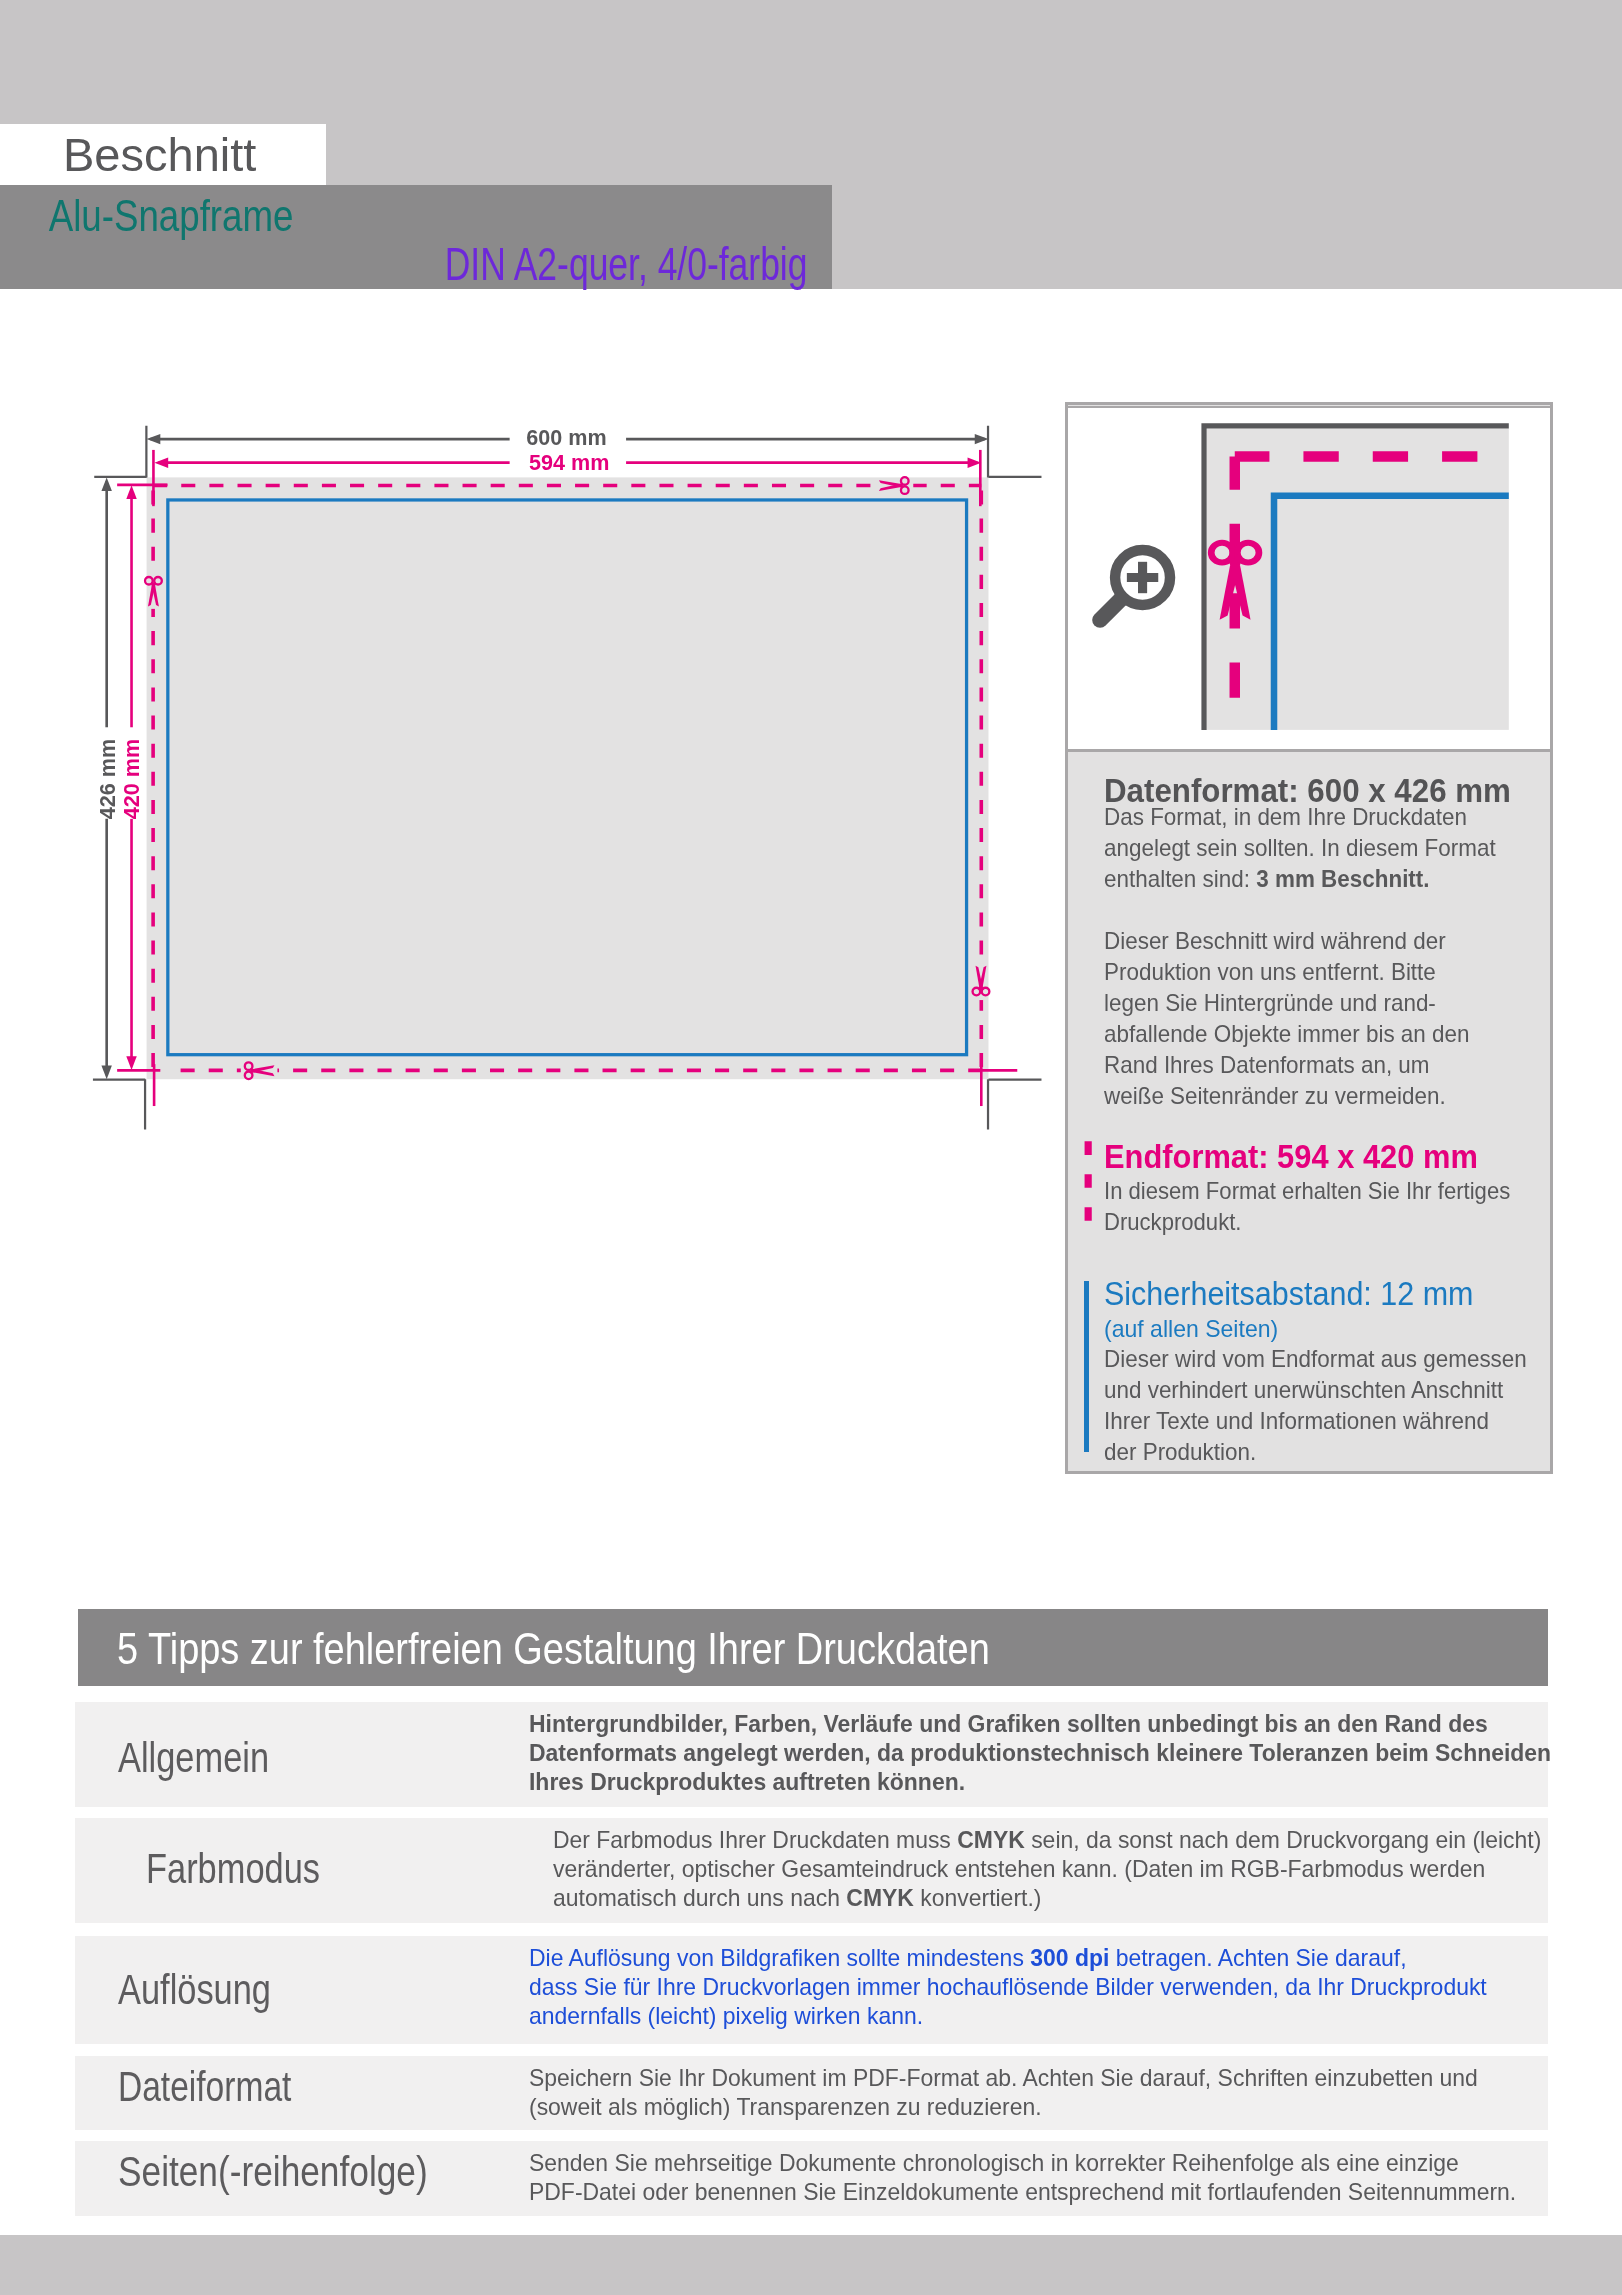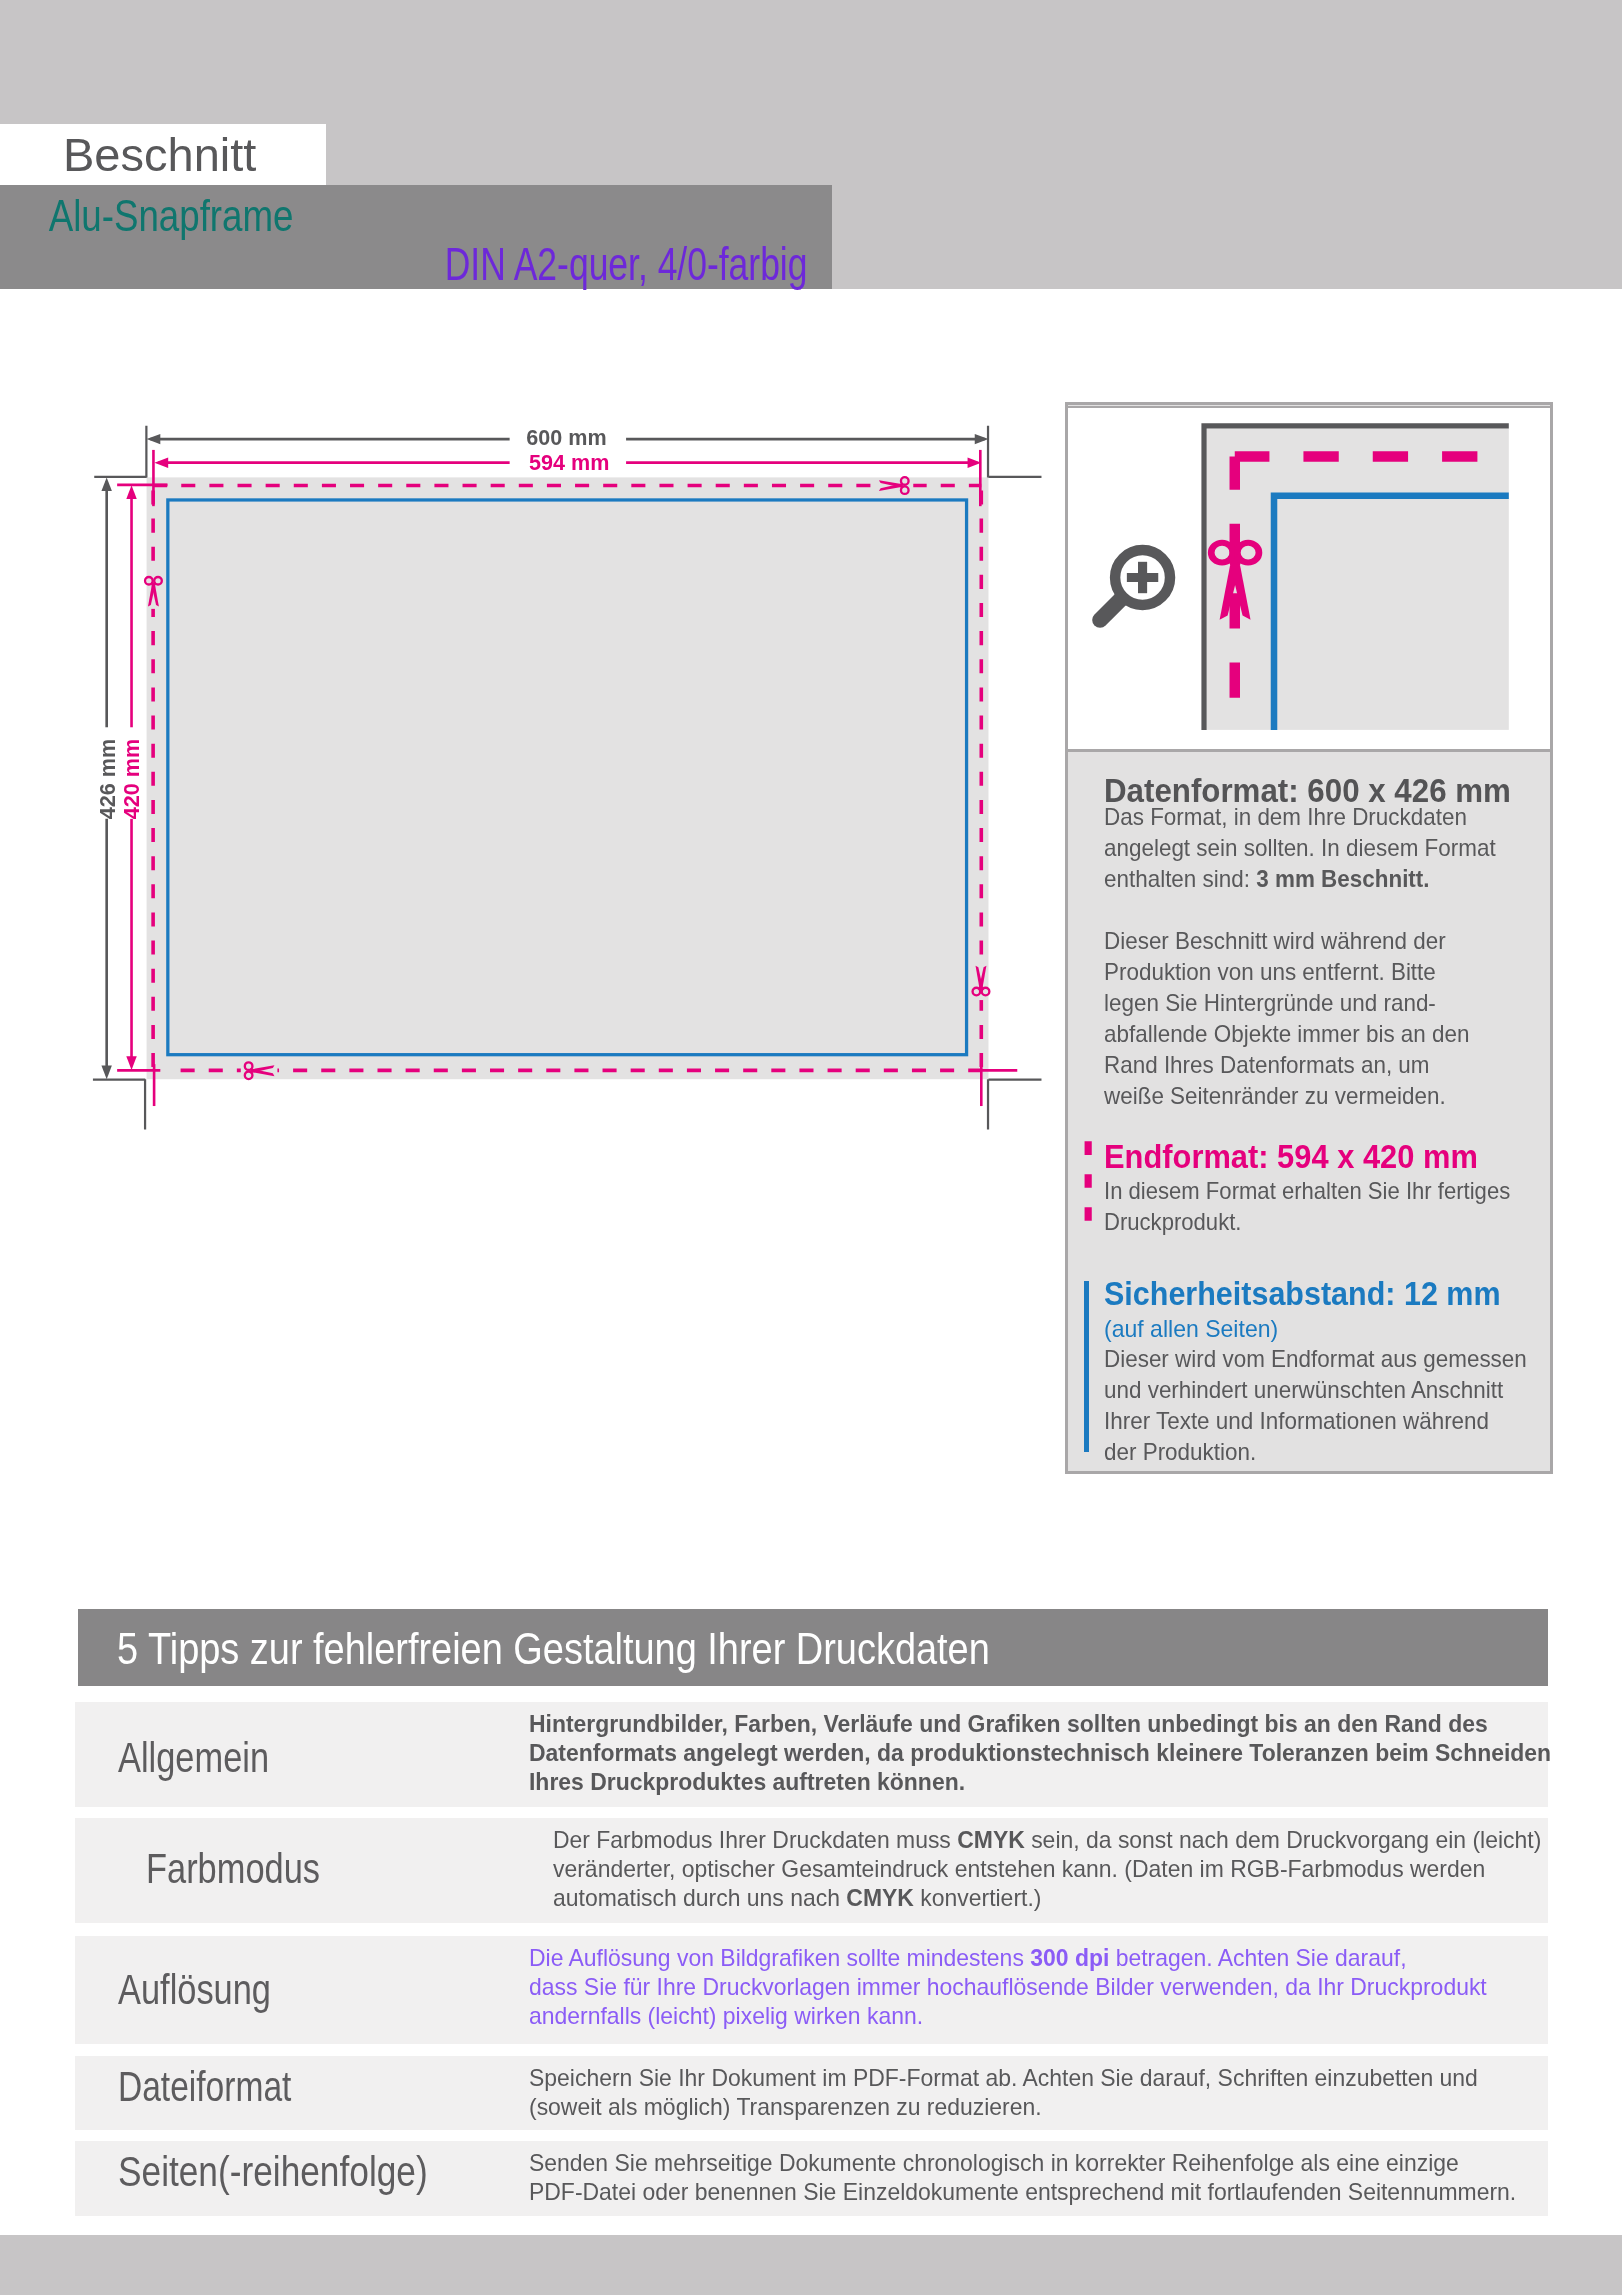--- a/index.html
+++ b/index.html
@@ -143,21 +143,21 @@
 <svg class="abs" style="left:1080px;top:1132px;" width="19.6" height="98" viewBox="0 0 30 150">
   <line x1="12.5" y1="14" x2="12.5" y2="136" stroke="#e5007d" stroke-width="11" stroke-dasharray="21 29.5"></line>
 </svg>
 
 <div class="abs" style="left:1104px;top:1140px;font-size:33px;font-weight:bold;color:#e5007d;line-height:33px;"><span class="sx" style="transform:scaleX(.935)">Endformat: 594 x 420 mm</span></div>
 
 <div class="abs" style="left:1104px;top:1175px;font-size:24px;color:#58585a;line-height:31px;"><span class="sx" style="transform:scaleX(.92)">In diesem Format erhalten Sie Ihr fertiges<br>Druckprodukt.</span></div>
 
 <div class="abs" style="left:1084px;top:1281px;width:5.2px;height:171px;background:#1b7ac0;"></div>
 
-<div class="abs" style="left:1104px;top:1277px;font-size:33px;font-weight:bold;color:#1b7ac0;line-height:33px;"><span class="sx" style="transform:scaleX(.924)">Sicherheitsabstand: 12 mm</span></div>
+<div class="abs" style="left:1104px;top:1277px;font-size:33px;font-weight:normal;color:#1b7ac0;line-height:33px;"><span class="sx" style="transform:scaleX(.924)">Sicherheitsabstand: 12 mm</span></div>
 
 <div class="abs" style="left:1104px;top:1313px;font-size:24px;color:#1b7ac0;line-height:31px;"><span class="sx" style="transform:scaleX(.96)">(auf allen Seiten)</span></div>
 
 <div class="abs" style="left:1104px;top:1343px;font-size:24px;color:#58585a;line-height:31px;"><span class="sx" style="transform:scaleX(.935)">Dieser wird vom Endformat aus gemessen<br>und verhindert unerwünschten Anschnitt<br>Ihrer Texte und Informationen während<br>der Produktion.</span></div>
 
 <div class="abs" style="left:78px;top:1609px;width:1470px;height:77px;background:#878687;"></div>
 
 <div class="abs" style="left:117px;top:1627px;font-size:44px;color:#ffffff;line-height:44px;"><span class="sx" style="transform:scaleX(.862)">5 Tipps zur fehlerfreien Gestaltung Ihrer Druckdaten</span></div>
 
 <div class="abs" style="left:75px;top:1702px;width:1473px;height:105px;background:#f1f0f0;"></div>
@@ -169,21 +169,21 @@
 <div class="abs" style="left:75px;top:1818px;width:1473px;height:105px;background:#f1f0f0;"></div>
 
 <div class="abs" style="left:118px;top:1847px;font-size:43px;color:#5d5c5e;line-height:43px;margin-left:28px;"><span class="sx" style="transform:scaleX(.80)">Farbmodus</span></div>
 
 <div class="abs" style="left:529px;top:1825px;font-size:24px;color:#58585a;line-height:29px;margin-left:24px;"><span class="sx" style="transform:scaleX(.956)">Der Farbmodus Ihrer Druckdaten muss <b>CMYK</b> sein, da sonst nach dem Druckvorgang ein (leicht)<br>veränderter, optischer Gesamteindruck entstehen kann. (Daten im RGB-Farbmodus werden<br>automatisch durch uns nach <b>CMYK</b> konvertiert.)</span></div>
 
 <div class="abs" style="left:75px;top:1936px;width:1473px;height:108px;background:#f1f0f0;"></div>
 
 <div class="abs" style="left:118px;top:1968px;font-size:43px;color:#5d5c5e;line-height:43px;"><span class="sx" style="transform:scaleX(.80)">Auflösung</span></div>
 
-<div class="abs" style="left:529px;top:1943px;font-size:24px;color:#8b5cf6;line-height:29px;"><span class="sx" style="transform:scaleX(.956)">Die Auflösung von Bildgrafiken sollte mindestens <b>300 dpi</b> betragen. Achten Sie darauf,<br>dass Sie für Ihre Druckvorlagen immer hochauflösende Bilder verwenden, da Ihr Druckprodukt<br>andernfalls (leicht) pixelig wirken kann.</span></div>
+<div class="abs" style="left:529px;top:1943px;font-size:24px;color:#1d4ed8;line-height:29px;"><span class="sx" style="transform:scaleX(.956)">Die Auflösung von Bildgrafiken sollte mindestens <b>300 dpi</b> betragen. Achten Sie darauf,<br>dass Sie für Ihre Druckvorlagen immer hochauflösende Bilder verwenden, da Ihr Druckprodukt<br>andernfalls (leicht) pixelig wirken kann.</span></div>
 
 <div class="abs" style="left:75px;top:2056px;width:1473px;height:74px;background:#f1f0f0;"></div>
 
 <div class="abs" style="left:118px;top:2065px;font-size:43px;color:#5d5c5e;line-height:43px;"><span class="sx" style="transform:scaleX(.78)">Dateiformat</span></div>
 
 <div class="abs" style="left:529px;top:2063px;font-size:24px;color:#58585a;line-height:29px;"><span class="sx" style="transform:scaleX(.956)">Speichern Sie Ihr Dokument im PDF-Format ab. Achten Sie darauf, Schriften einzubetten und<br>(soweit als möglich) Transparenzen zu reduzieren.</span></div>
 
 <div class="abs" style="left:75px;top:2141px;width:1473px;height:75px;background:#f1f0f0;"></div>
 
 <div class="abs" style="left:118px;top:2150px;font-size:43px;color:#5d5c5e;line-height:43px;"><span class="sx" style="transform:scaleX(.82)">Seiten(-reihenfolge)</span></div>

